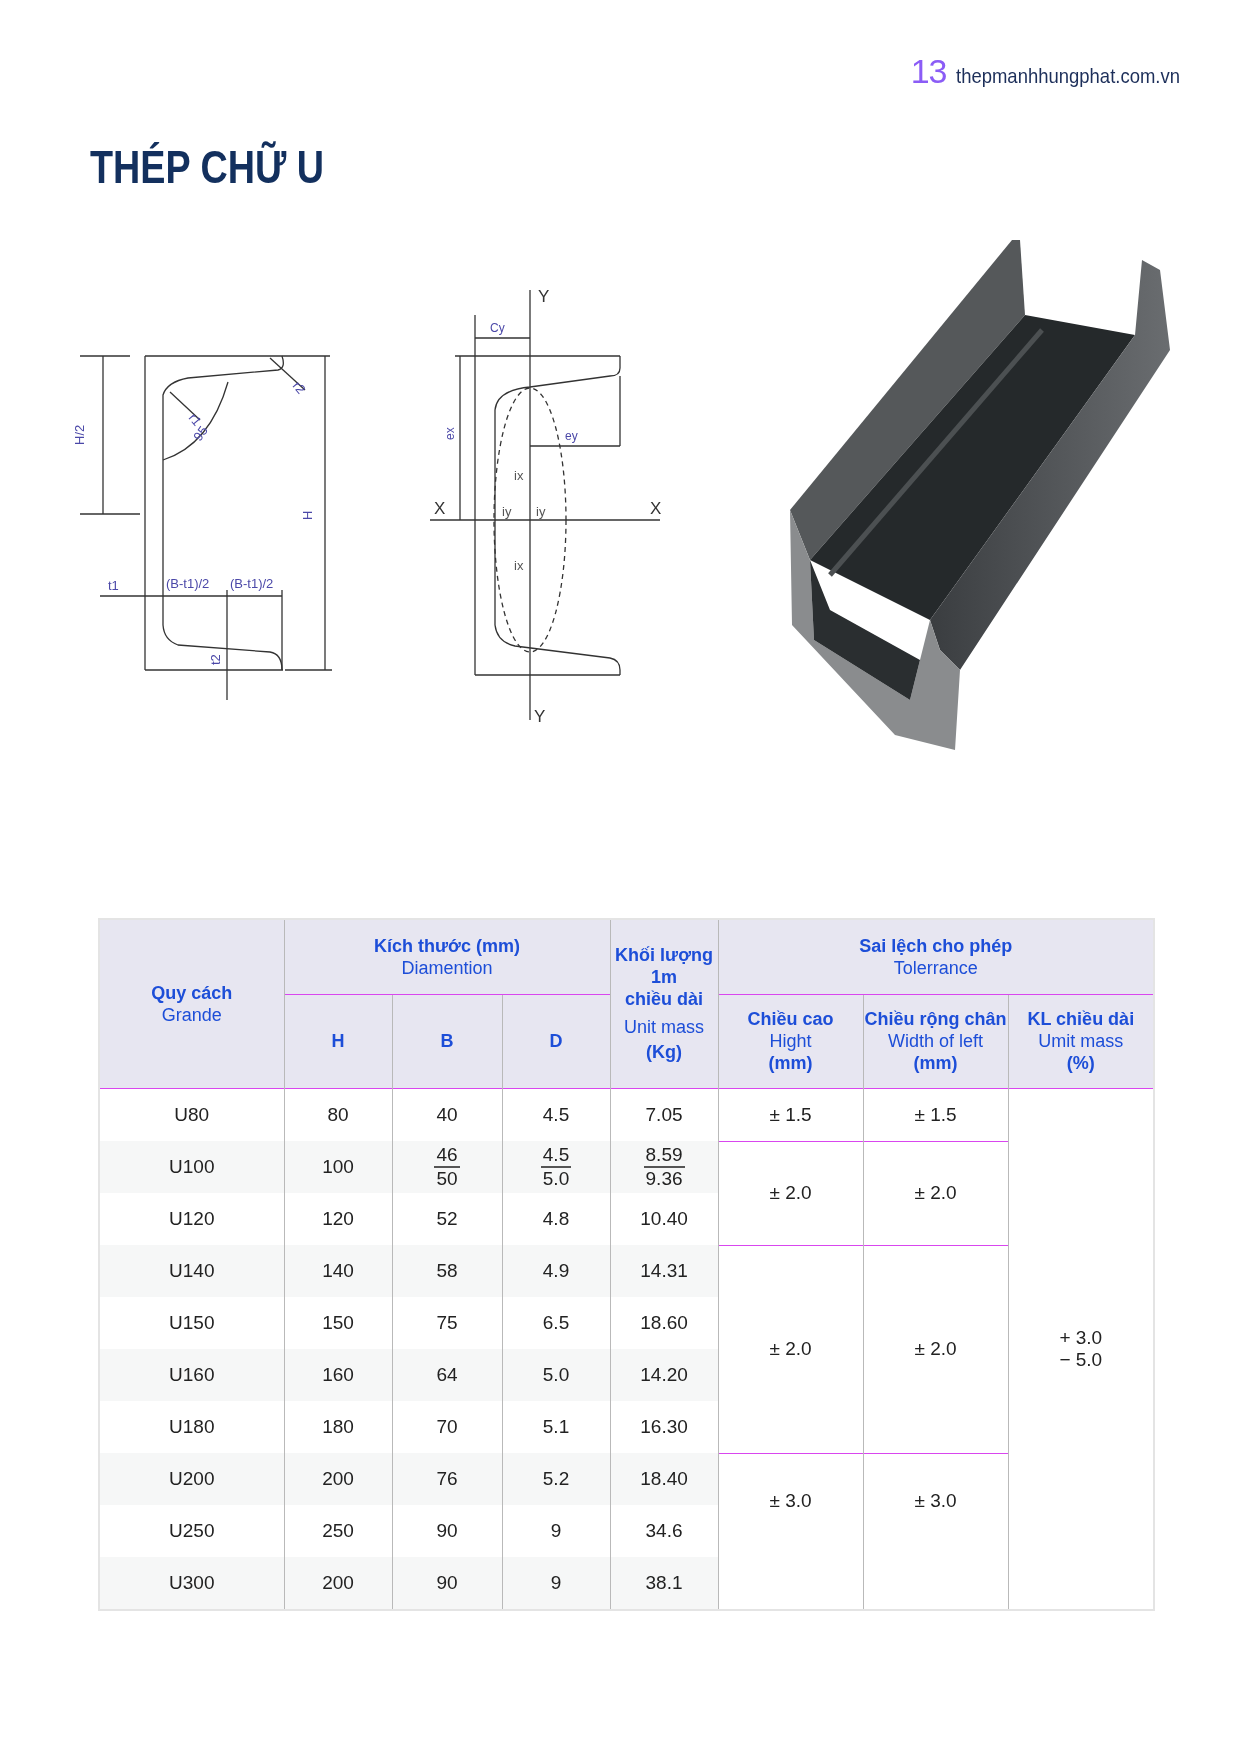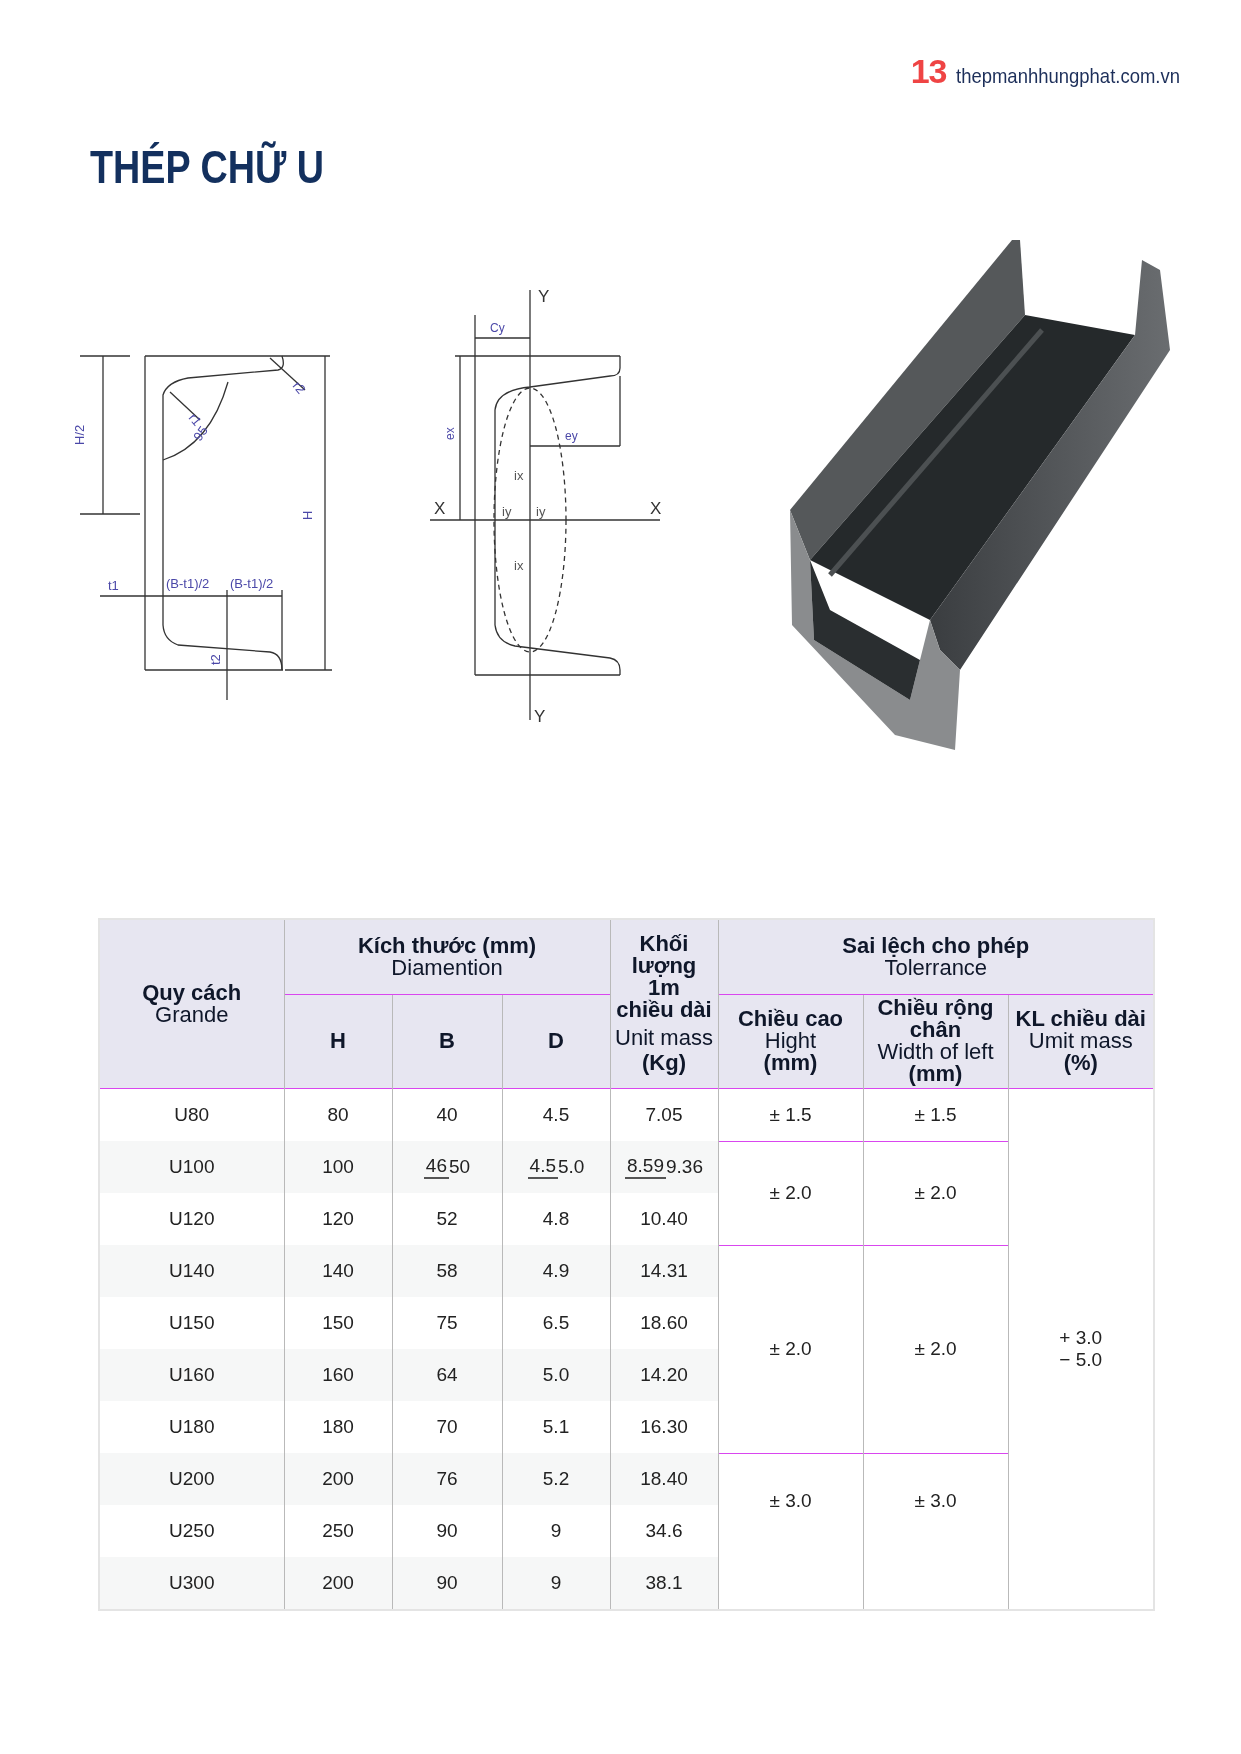--- a/index.html
+++ b/index.html
@@ -1,36 +1,36 @@
 <!DOCTYPE html>
 <html><head>
 <meta charset="utf-8">
 <style>
   html, body { margin:0; padding:0; background:#ffffff; }
   body { width:1241px; height:1754px; position:relative; overflow:hidden; font-family:"Liberation Sans", sans-serif; color:#222; }
   .page-header { position:absolute; top:52px; right:30px; display:flex; align-items:baseline; gap:10px; }
-  .page-num { color:#ef4444; font-weight:bold; font-size:34px; font-family:"Liberation Sans", sans-serif; letter-spacing:-1px; }
+  .page-num { color:#8b5cf6; font-weight:normal; font-size:34px; font-family:"Liberation Sans", sans-serif; letter-spacing:-1px; }
   .site { color:#1d2f5a; font-size:21px; font-family:"Liberation Sans Narrow","Liberation Sans", sans-serif; transform:scaleX(0.88); transform-origin:left center; display:inline-block; }
   .title { position:absolute; left:90px; top:140px; font-size:46px; font-weight:bold; color:#13305e; letter-spacing:0px; transform:scaleX(0.82); transform-origin:left center; }
   .figure { position:absolute; }
   .fig1 { left:60px; top:320px; width:300px; height:390px; }
   .fig2 { left:430px; top:280px; width:270px; height:450px; }
   .fig3 { left:780px; top:230px; width:400px; height:530px; }
   svg text { font-family:"Liberation Sans", sans-serif; }
 
   .spec-table { position:absolute; left:100px; top:920px; width:1053px; border-collapse:collapse; table-layout:fixed; font-family:"Liberation Sans", sans-serif; }
   .spec-table th, .spec-table td { text-align:center; vertical-align:middle; padding:0; }
-  .spec-table thead th { background:#e7e6f1; color:#0f172a; font-size:22px; line-height:22px; font-weight:normal; }
+  .spec-table thead th { background:#e7e6f1; color:#1d4ed8; font-size:18px; line-height:22px; font-weight:normal; }
   .spec-table thead .b { font-weight:bold; display:block; }
   .spec-table thead .n { display:block; }
   .spec-table td { font-size:19px; color:#222; height:52px; }
   .spec-table tbody tr:nth-child(even) td.z { background:#f6f7f7; }
   .vline { border-left:1px solid #b9b9b9; }
   .hline { border-top:1px solid #d946ef; }
-  .frac { display:inline-flex; flex-direction:row; align-items:center; line-height:22px; }
+  .frac { display:inline-flex; flex-direction:column; align-items:center; line-height:22px; }
   .frac .top { border-bottom:2px solid #555; padding:0 2px; }
   .outer { outline:2px solid #e4e4e4; }
 </style>
 </head>
 <body>
 
 <div class="page-header">
   <span class="page-num">13</span>
   <span class="site">thepmanhhungphat.com.vn</span>
 </div>

